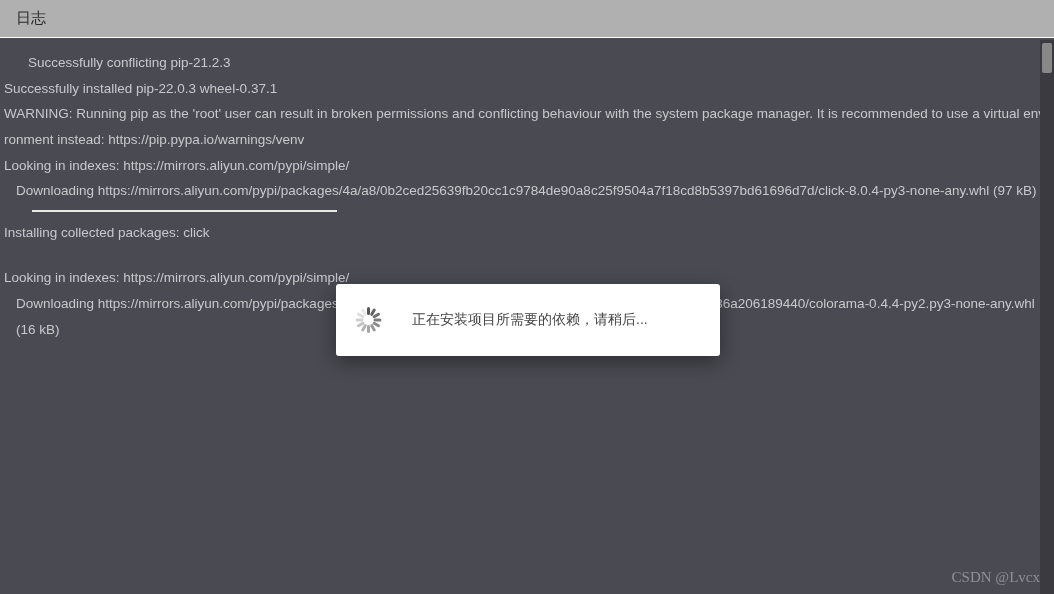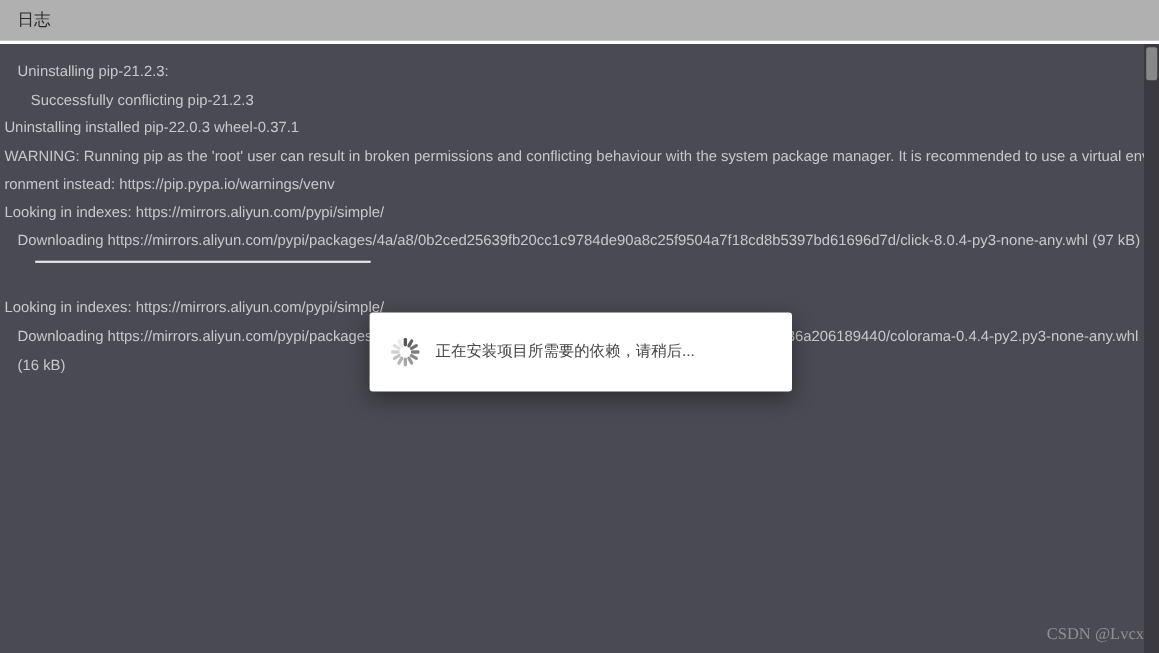--- a/index.html
+++ b/index.html
@@ -13,21 +13,21 @@
       font-family: "Microsoft YaHei", Arial, sans-serif;
       background: #4a4a52;
       overflow: hidden;
       position: relative;
     }
     .header {
       background: #b0b0b0;
       padding: 9px 16px;
       font-size: 15px;
       color: #2a2a2a;
-      border-bottom: 3px solid #ffffff;
+      border-bottom: 1px solid #ffffff;
     }
     .log-area {
       background: #4a4a52;
       padding: 12px 4px;
       color: #c8c8cc;
       font-size: 13.5px;
       line-height: 1.9;
       height: calc(100% - 40px);
       overflow: hidden;
       position: relative;
@@ -58,21 +58,21 @@
       top: 284px;
       left: 336px;
       width: 384px;
       height: 72px;
       background: #ffffff;
       border-radius: 3px;
       box-shadow: 0 6px 20px rgba(0,0,0,0.4);
       display: flex;
       align-items: center;
       padding: 0 18px;
-      gap: 14px;
+      gap: 30px;
     }
     .spinner {
       width: 28px;
       height: 28px;
       position: relative;
       flex-shrink: 0;
     }
     .spinner-blade {
       position: absolute;
       left: 12.5px;
@@ -126,27 +126,27 @@
     }
   </style>
 </head>
 <body>
 
 <div class="header">
   <span>日志</span>
 </div>
 
 <div class="log-area" id="log-area">
-    <div class="log-line indent-1">Uninstalling pip-21.2.3:</div>
     <div class="log-line indent-2">Successfully conflicting pip-21.2.3</div>
-    <div class="log-line">Uninstalling installed pip-22.0.3 wheel-0.37.1</div>
+    <div class="log-line">Successfully installed pip-22.0.3 wheel-0.37.1</div>
     <div class="log-line">WARNING: Running pip as the 'root' user can result in broken permissions and conflicting behaviour with the system package manager. It is recommended to use a virtual environment instead: https://pip.pypa.io/warnings/venv</div>
     <div class="log-line">Looking in indexes: https://mirrors.aliyun.com/pypi/simple/</div>
     <div class="log-line indent-1">Downloading https://mirrors.aliyun.com/pypi/packages/4a/a8/0b2ced25639fb20cc1c9784de90a8c25f9504a7f18cd8b5397bd61696d7d/click-8.0.4-py3-none-any.whl (97 kB)</div>
     <div class="progress-bar"></div>
+    <div class="log-line">Installing collected packages: click</div>
     <div class="blank-line"></div>
     <div class="log-line">Looking in indexes: https://mirrors.aliyun.com/pypi/simple/</div>
     <div class="log-line indent-1">Downloading https://mirrors.aliyun.com/pypi/packages/44/98/5b86278fbbf250d239ae0ecb724f8572af1c91f4a11edf4d36a206189440/colorama-0.4.4-py2.py3-none-any.whl (16 kB)</div>
   </div>
 
 <div class="scrollbar-track">
   <div class="scrollbar-thumb"></div>
 </div>
 
 <div class="modal">

